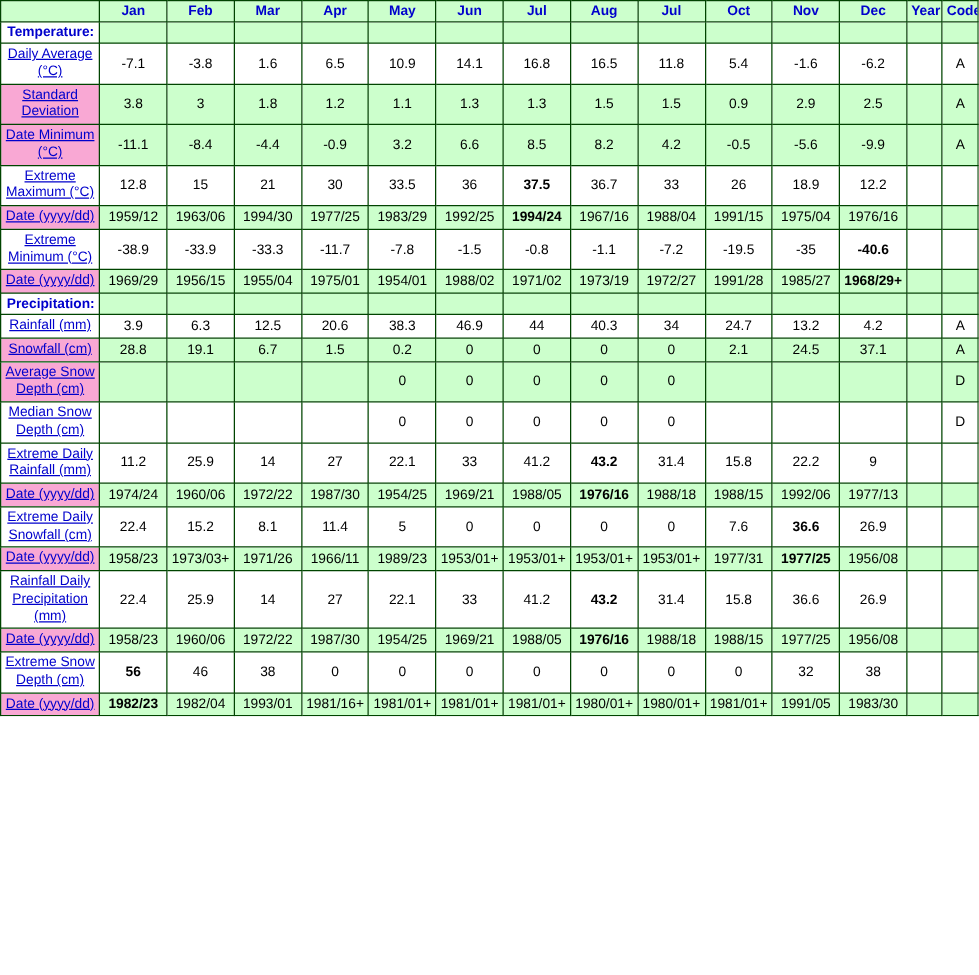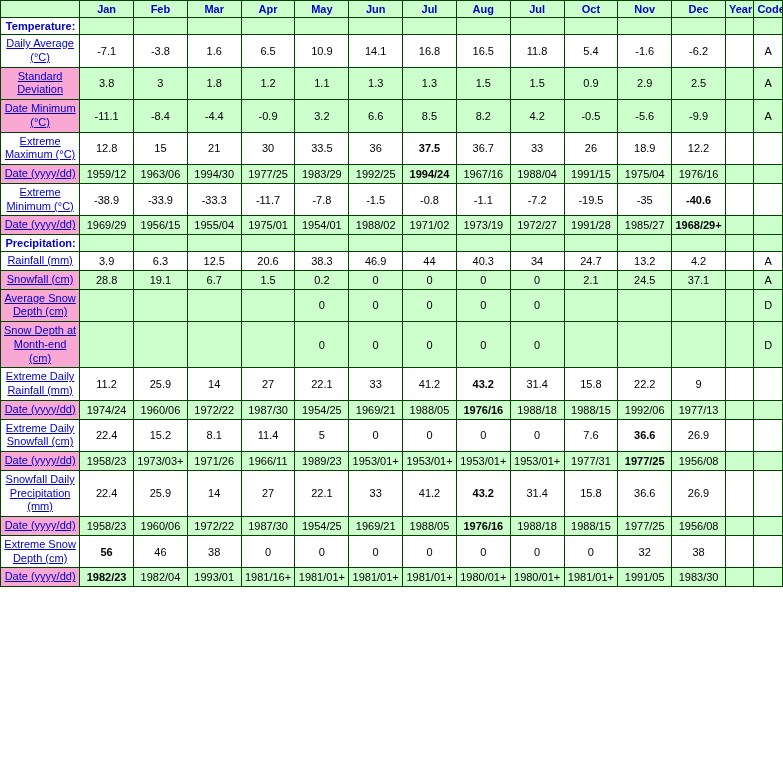--- a/index.html
+++ b/index.html
@@ -317,35 +317,35 @@
         <td class="val green">0</td>
         <td class="val green">0</td>
         <td class="val green">0</td>
         <td class="val green"></td>
         <td class="val green"></td>
         <td class="val green"></td>
         <td class="val green"></td>
         <td class="code green">D</td>
       </tr>
       <tr>
-        <td class="rowlabel green">Snow Depth at Month-end (cm)</td>
-        <td class="val green"></td>
-        <td class="val green"></td>
-        <td class="val green"></td>
-        <td class="val green"></td>
-        <td class="val green">0</td>
-        <td class="val green">0</td>
-        <td class="val green">0</td>
-        <td class="val green">0</td>
-        <td class="val green">0</td>
-        <td class="val green"></td>
-        <td class="val green"></td>
-        <td class="val green"></td>
-        <td class="val green"></td>
-        <td class="code green">D</td>
+        <td class="rowlabel">Median Snow Depth (cm)</td>
+        <td class="val"></td>
+        <td class="val"></td>
+        <td class="val"></td>
+        <td class="val"></td>
+        <td class="val">0</td>
+        <td class="val">0</td>
+        <td class="val">0</td>
+        <td class="val">0</td>
+        <td class="val">0</td>
+        <td class="val"></td>
+        <td class="val"></td>
+        <td class="val"></td>
+        <td class="val"></td>
+        <td class="code">D</td>
       </tr>
       <tr>
         <td class="rowlabel">Extreme Daily Rainfall (mm)</td>
         <td class="val">11.2</td>
         <td class="val">25.9</td>
         <td class="val">14</td>
         <td class="val">27</td>
         <td class="val">22.1</td>
         <td class="val">33</td>
         <td class="val">41.2</td>
@@ -402,21 +402,21 @@
         <td class="val green">1953/01+</td>
         <td class="val green">1953/01+</td>
         <td class="val green">1953/01+</td>
         <td class="val green">1977/31</td>
         <td class="val green bold">1977/25</td>
         <td class="val green">1956/08</td>
         <td class="val green"></td>
         <td class="code green"></td>
       </tr>
       <tr>
-        <td class="rowlabel">Snowfall Daily Precipitation (mm)</td>
+        <td class="rowlabel">Rainfall Daily Precipitation (mm)</td>
         <td class="val">22.4</td>
         <td class="val">25.9</td>
         <td class="val">14</td>
         <td class="val">27</td>
         <td class="val">22.1</td>
         <td class="val">33</td>
         <td class="val">41.2</td>
         <td class="val bold">43.2</td>
         <td class="val">31.4</td>
         <td class="val">15.8</td>

